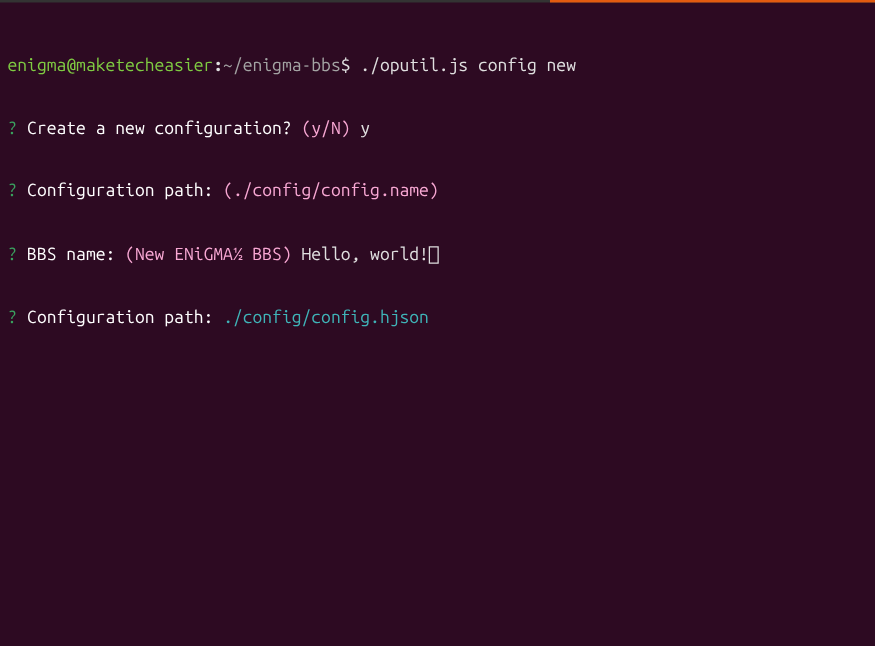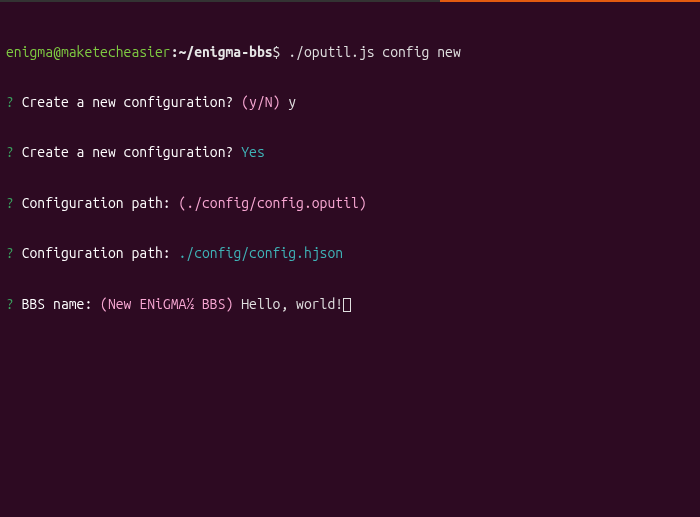--- a/index.html
+++ b/index.html
@@ -33,21 +33,21 @@
     .terminal {
       padding: 8px 6px;
       white-space: pre;
     }
     .line {
       display: block;
       white-space: pre;
     }
     .user { color: #7fcb42; font-weight: normal; }
     .colon { color: #e0e0e0; font-weight: bold; }
-    .path { color: #e5e5e5; font-weight: bold; }
+    .path { color: #a3a3a3; font-weight: normal; }
     .dollar { color: #e0e0e0; }
     .cmd { color: #e0e0e0; }
     .qmark { color: #3aa25f; }
     .prompt-text { color: #ffffff; font-weight: normal; }
     .hint { color: #f9a8d4; }
     .answer { color: #e0e0e0; }
     .answer-cyan { color: #3fb4b8; }
     .input-text { color: #e0e0e0; }
     .cursor {
       display: inline-block;
@@ -61,17 +61,16 @@
 </head>
 <body>
 
 <div class="topbar">
   <div class="topbar-accent"></div>
 </div>
 
 <div class="terminal">
   <div class="line"><span class="user">enigma@maketecheasier</span><span class="colon">:</span><span class="path">~/enigma-bbs</span><span class="dollar">$</span> <span class="cmd">./oputil.js config new</span></div>
   <div class="line"><span class="qmark">?</span> <span class="prompt-text">Create a new configuration?</span> <span class="hint">(y/N)</span> <span class="answer">y</span></div>
-  <div class="line"><span class="qmark">?</span> <span class="prompt-text">Create a new configuration?</span> <span class="answer-cyan">Yes</span></div>
-  <div class="line"><span class="qmark">?</span> <span class="prompt-text">Configuration path:</span> <span class="hint">(./config/config.oputil)</span></div>
+  <div class="line"><span class="qmark">?</span> <span class="prompt-text">Configuration path:</span> <span class="hint">(./config/config.name)</span></div>
+  <div class="line"><span class="qmark">?</span> <span class="prompt-text">BBS name:</span> <span class="hint">(New ENiGMA½ BBS)</span> <span class="input-text">Hello, world!</span><span class="cursor"></span></div>
   <div class="line"><span class="qmark">?</span> <span class="prompt-text">Configuration path:</span> <span class="answer-cyan">./config/config.hjson</span></div>
-  <div class="line"><span class="qmark">?</span> <span class="prompt-text">BBS name:</span> <span class="hint">(New ENiGMA½ BBS)</span> <span class="input-text">Hello, world!</span><span class="cursor"></span></div>
 </div>
 
 </body></html>

